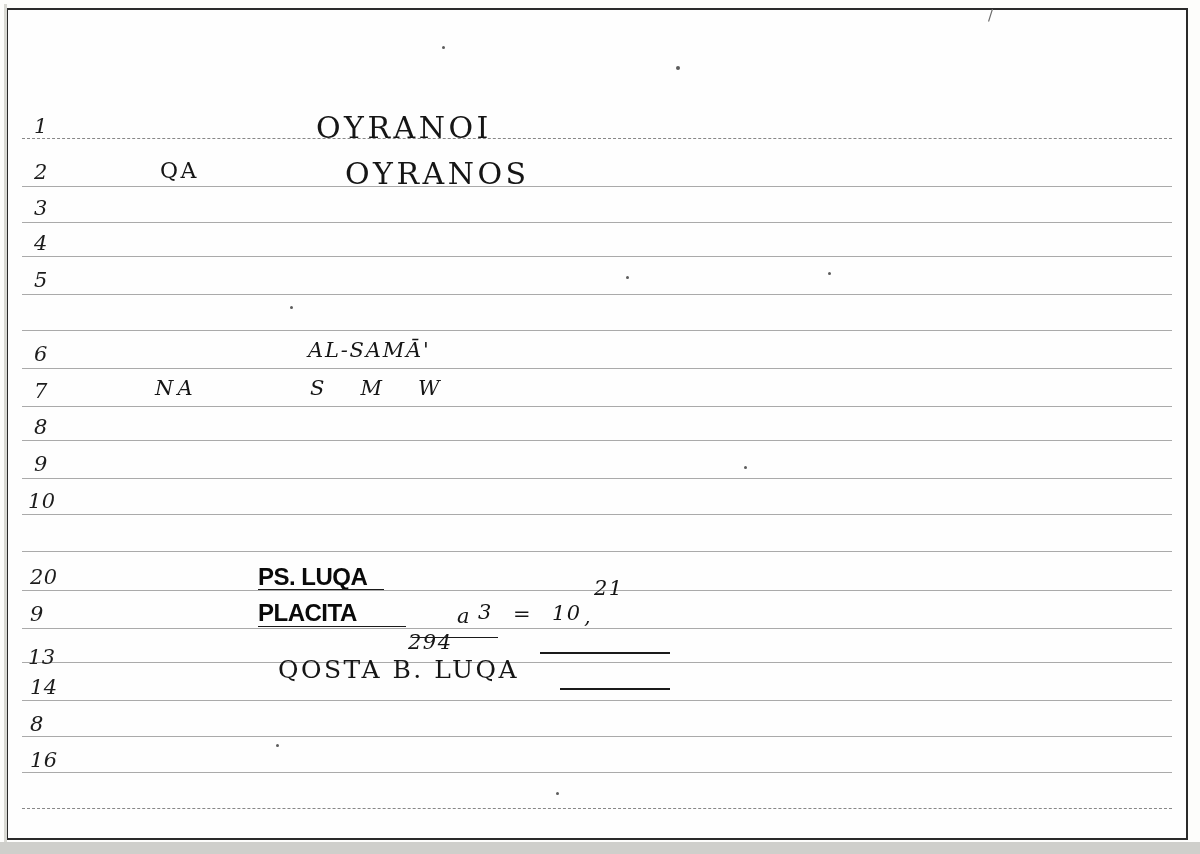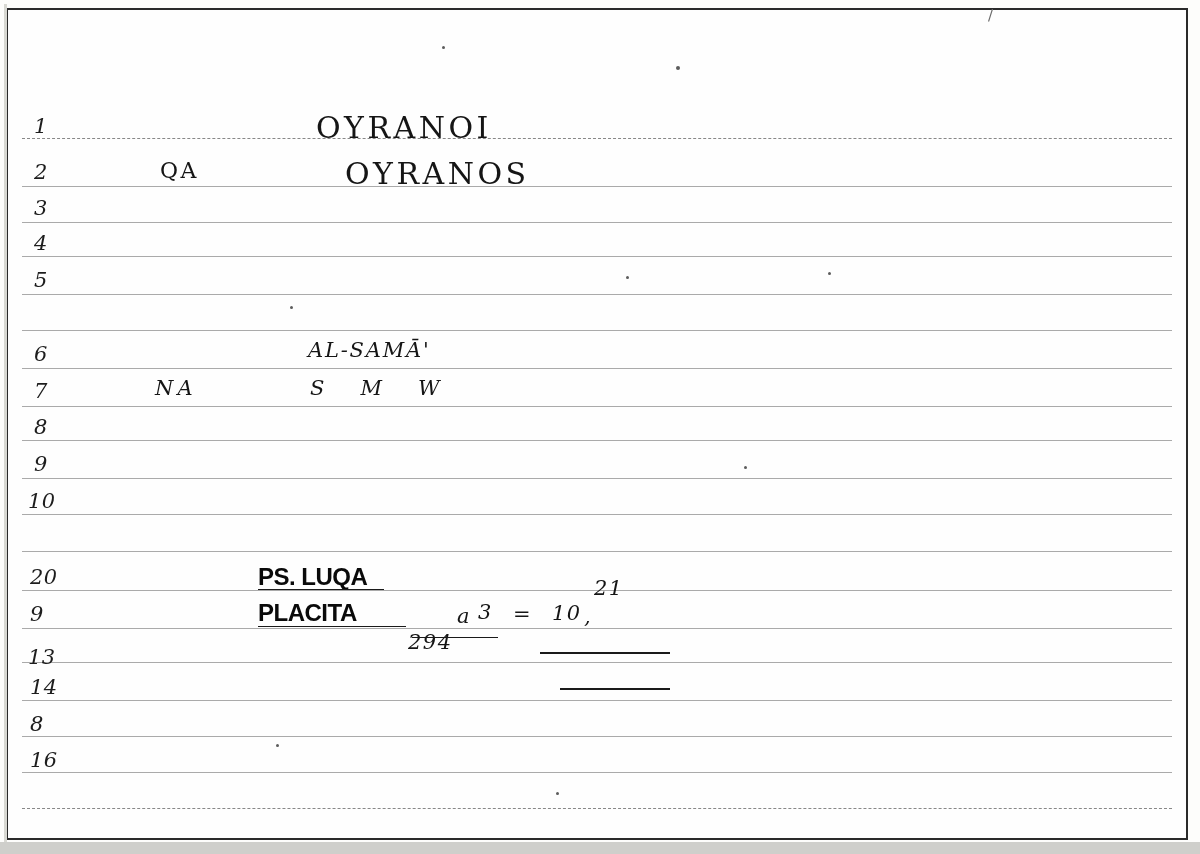--- a/index.html
+++ b/index.html
@@ -190,20 +190,21 @@
 
   <div class="stamp" style="left:258px; top:599px;">PLACITA</div>
   <div class="hand num" style="left:408px; top:630px;">294</div>
   <div class="hand num" style="left:457px; top:604px;">a</div>
   <div class="hand num" style="left:478px; top:600px;">3</div>
   <div class="hand num" style="left:513px; top:602px;">=</div>
   <div class="hand num" style="left:552px; top:601px;">10</div>
   <div class="hand num" style="left:584px; top:604px;">,</div>
   <div class="hand num" style="left:594px; top:576px;">21</div>
 
+  <div class="hand name" style="left:278px; top:655px;">QOSTA B. LUQA</div>
   <div class="uline" style="left:540px; top:652px; width:130px;"></div>
   <div class="uline" style="left:560px; top:688px; width:110px;"></div>
   <div class="uline" style="left:258px; top:589px; width:126px; border-top:1px solid #1a1a1a;"></div>
   <div class="uline" style="left:258px; top:626px; width:148px; border-top:1px solid #1a1a1a;"></div>
   <div class="uline" style="left:412px; top:637px; width:86px; border-top:1px solid #1a1a1a;"></div>
 
   <div class="tick" style="left:988px; top:6px;">/</div>
   <div class="speck" style="left:442px; top:46px; width:3px; height:3px;"></div>
   <div class="speck" style="left:676px; top:66px; width:4px; height:4px;"></div>
   <div class="speck" style="left:290px; top:306px; width:3px; height:3px;"></div>

